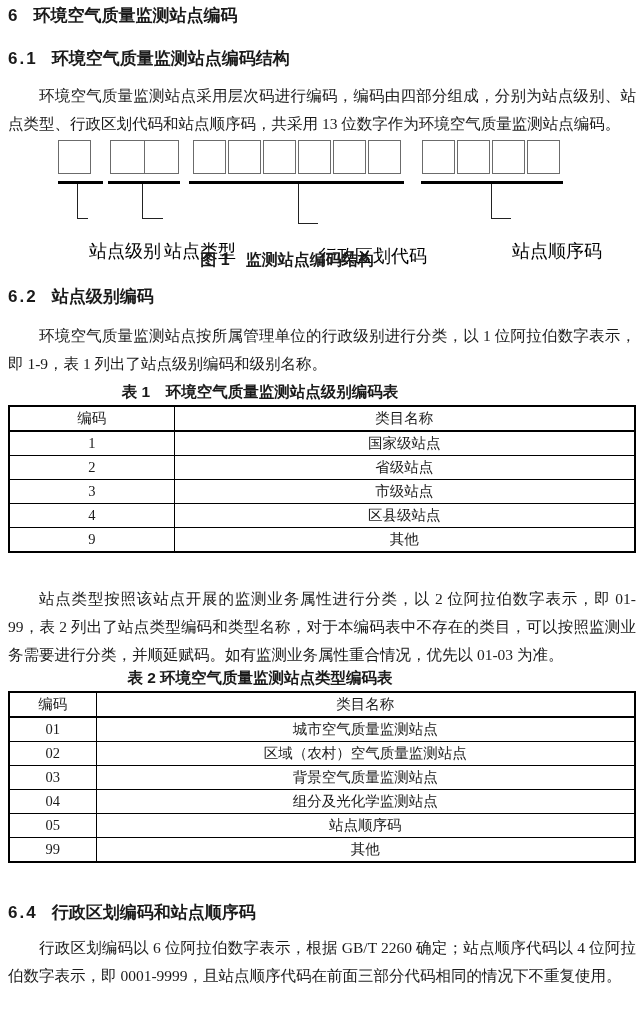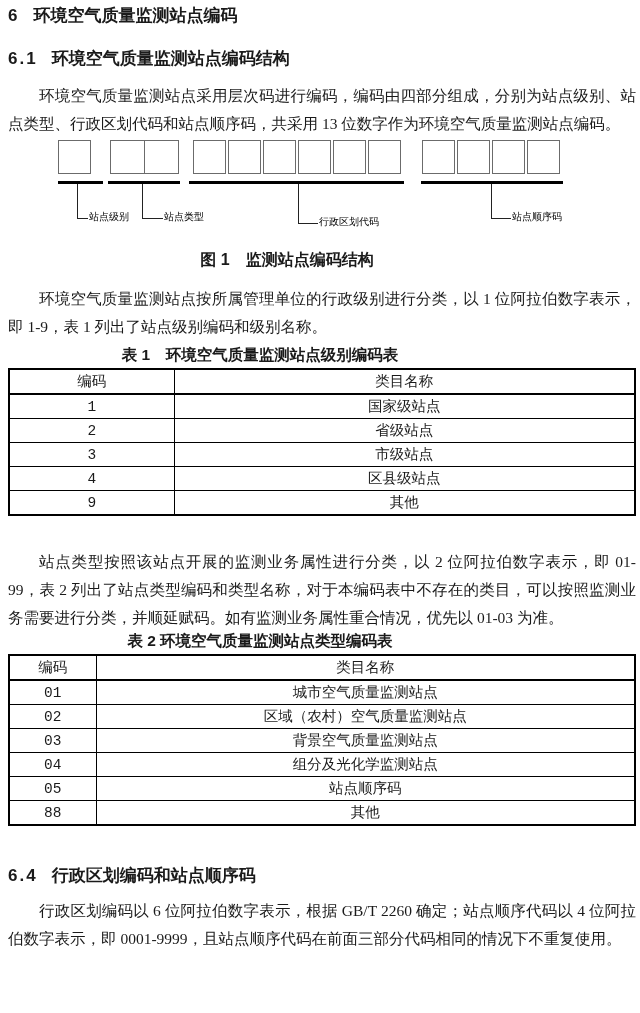--- a/index.html
+++ b/index.html
@@ -23,33 +23,33 @@
 
   
   .fig-canvas{position:relative;height:95px;margin:0 -8px;}
   .grp{position:absolute;top:2px;display:flex;gap:2px;}
   .box{width:33px;height:34px;box-sizing:border-box;border:1px solid #6b6b6b;background:#fff;}
   .grp.g2{gap:0;}
   .grp.g2 .box{width:35px;}
   .grp.g2 .box + .box{margin-left:-1px;}
   .ul{position:absolute;top:43px;height:3px;background:#000;}
   .conn{position:absolute;top:46px;border-left:1.5px solid #222;border-bottom:1.5px solid #222;}
-  .flabel{position:absolute;font-size:10px;white-space:nowrap;color:#000;}
+  .flabel{position:absolute;font-size:18px;white-space:nowrap;color:#000;margin-top:29px;}
   .fig-caption{margin-top:18px;text-align:center;transform:translateX(-35px);
     font-family:"Liberation Sans","DejaVu Sans",sans-serif;font-weight:700;font-size:16px;line-height:18px;}
 
   
   .tcaption{text-align:center;font-family:"Liberation Sans","DejaVu Sans",sans-serif;
     font-weight:700;font-size:15.5px;line-height:18px;transform:translateX(-62px);}
   .tc1{margin-top:5px;}
   .tc2{margin-top:0px;}
 
   
   table.tbl{border-collapse:collapse;width:100%;table-layout:fixed;margin-top:4px;
-    font-size:14.5px;border:2px solid #000;font-family:Liberation Mono, monospace;}
+    font-size:14.5px;border:2px solid #000;}
   table.tbl th,table.tbl td{border:1px solid #000;text-align:center;height:23px;
     padding:0;font-weight:normal;overflow:hidden;white-space:nowrap;}
   table.tbl thead th{border-bottom:2px solid #000;}
 </style>
 </head>
 <body>
 
 <div class="page">
 
   <div class="heading h6">
@@ -96,20 +96,23 @@
     <div class="conn" style="left:491px;width:19px;height:34px"></div>
 
     <span class="flabel" style="left:89px;top:72px">站点级别</span>
     <span class="flabel" style="left:164px;top:72px">站点类型</span>
     <span class="flabel" style="left:319px;top:77px">行政区划代码</span>
     <span class="flabel" style="left:512px;top:72px">站点顺序码</span>
   </div>
 
   <div class="fig-caption">图 1　监测站点编码结构</div>
 
+  <div class="heading h62">
+    <span class="hnum">6.2</span><span>站点级别编码</span>
+  </div>
 
   <p class="para p62">环境空气质量监测站点按所属管理单位的行政级别进行分类，以 1 位阿拉伯数字表示，即 1-9，表 1 列出了站点级别编码和级别名称。</p>
 
   <div class="tcaption tc1">表 1　环境空气质量监测站点级别编码表</div>
 
   <table class="tbl">
     <colgroup>
         <col style="width:165px">
         <col>
       </colgroup>
@@ -174,21 +177,21 @@
         </tr>
       <tr>
           <td>04</td>
           <td>组分及光化学监测站点</td>
         </tr>
       <tr>
           <td>05</td>
           <td>站点顺序码</td>
         </tr>
       <tr>
-          <td>88</td>
+          <td>99</td>
           <td>其他</td>
         </tr>
     </tbody>
   </table>
 
   <div class="heading h64">
     <span class="hnum">6.4</span><span>行政区划编码和站点顺序码</span>
   </div>
 
   <p class="para p64">行政区划编码以 6 位阿拉伯数字表示，根据 GB/T 2260 确定；站点顺序代码以 4 位阿拉伯数字表示，即 0001-9999，且站点顺序代码在前面三部分代码相同的情况下不重复使用。</p>

